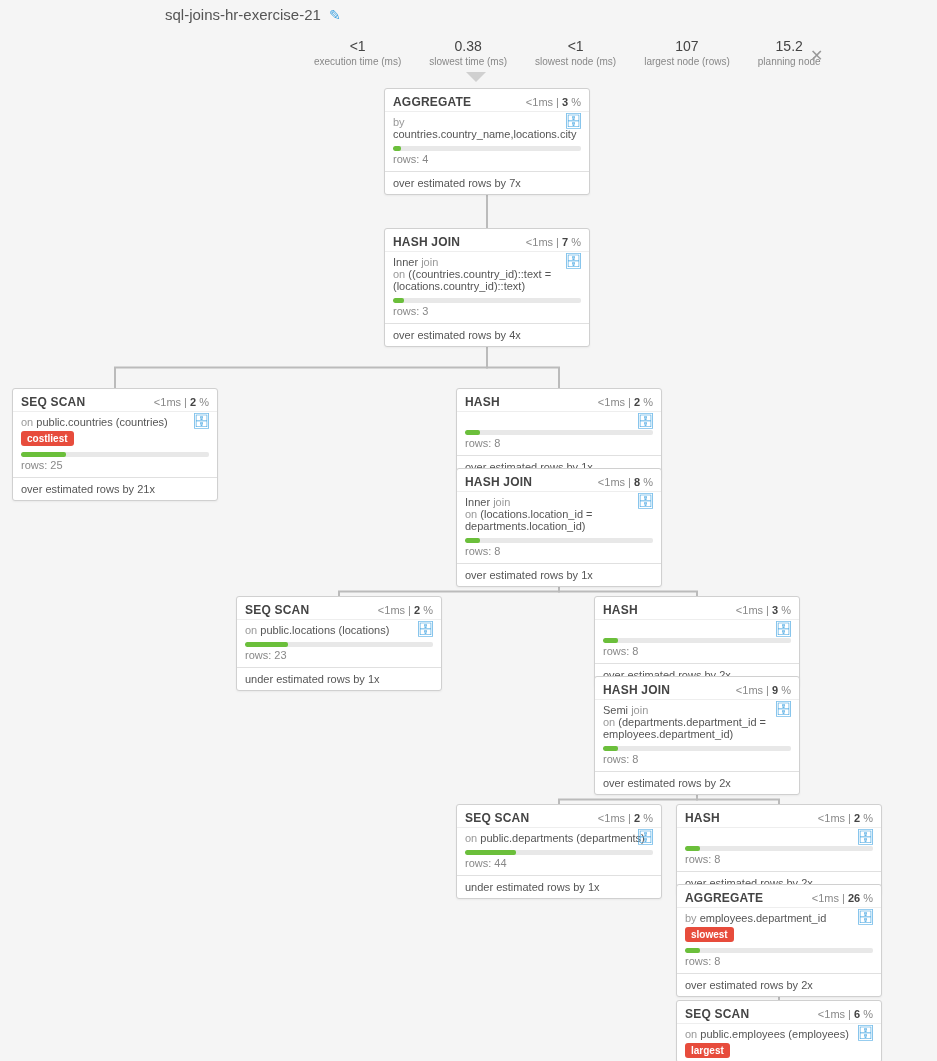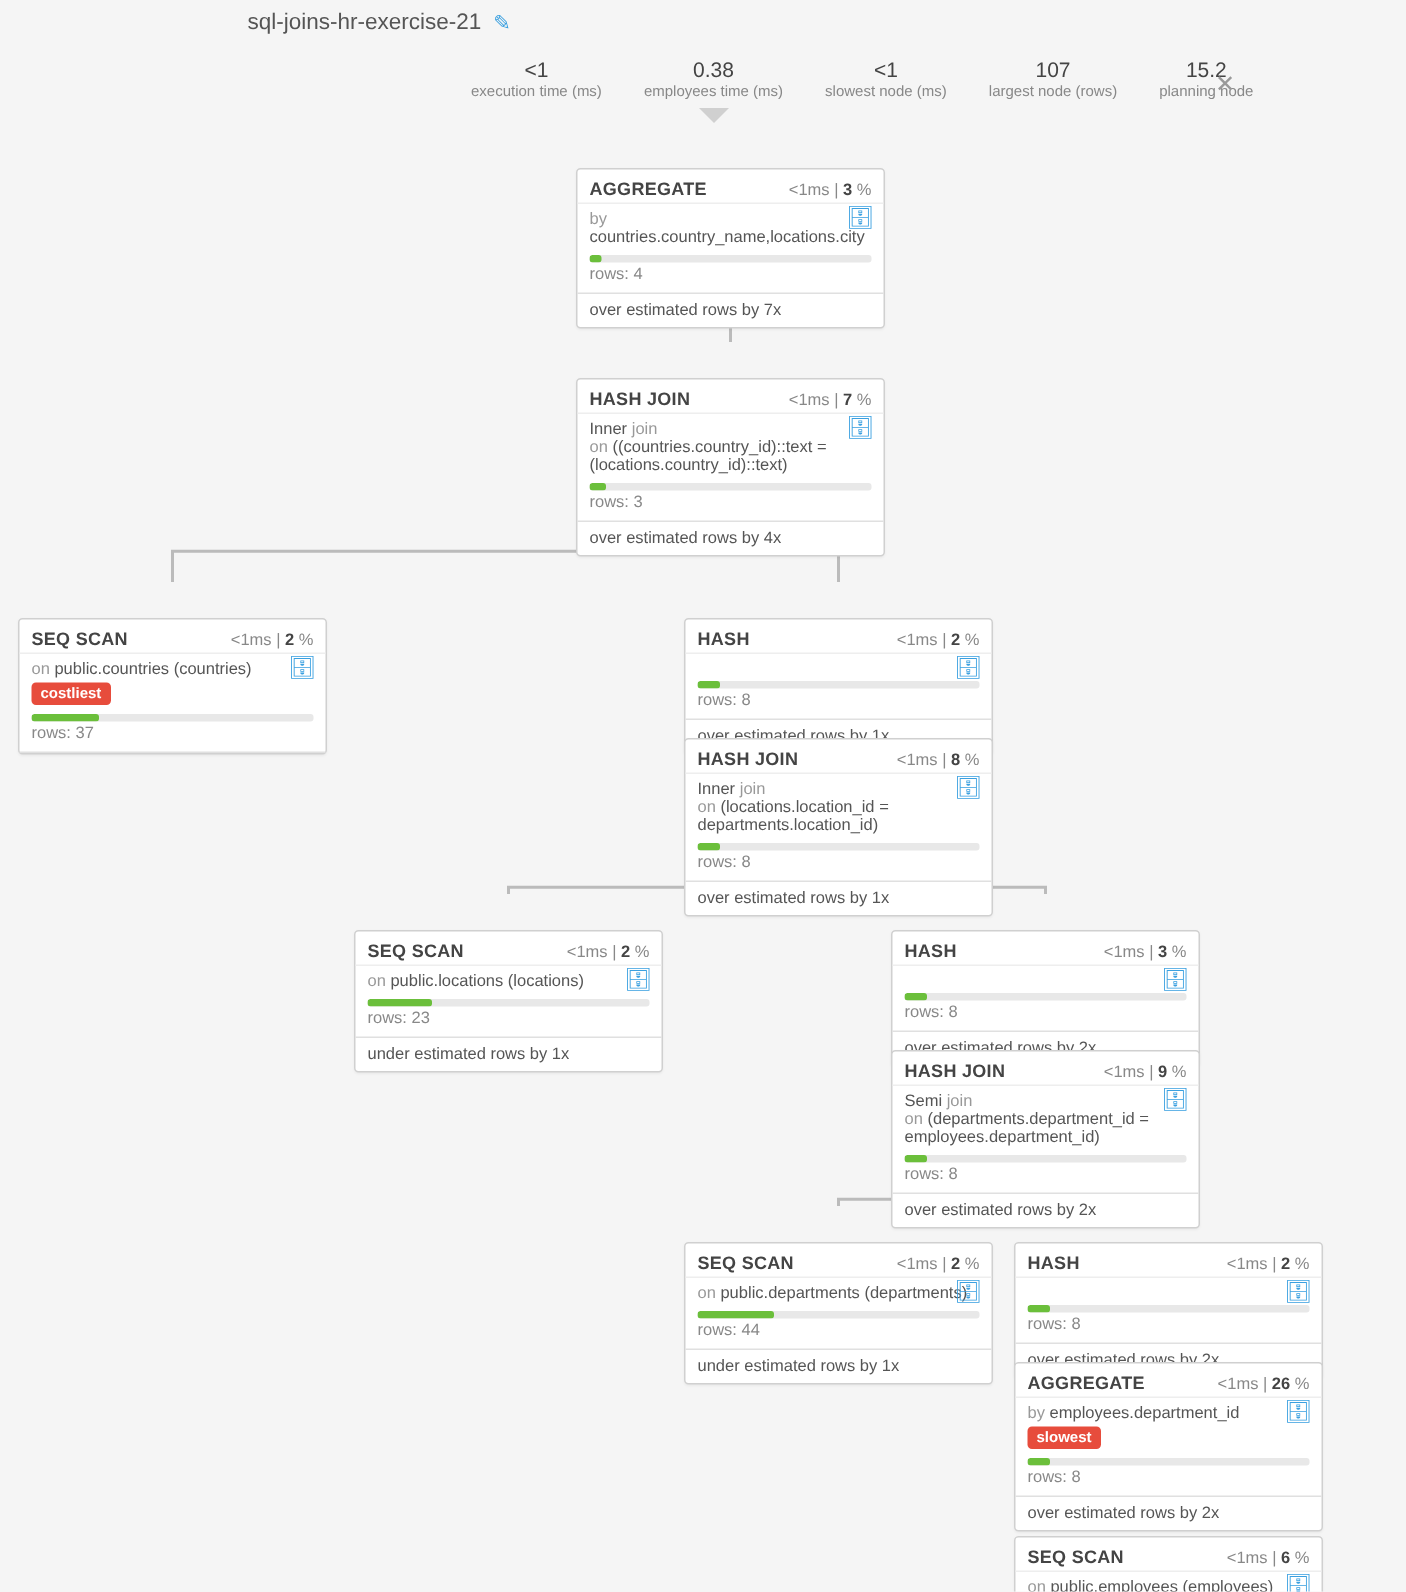--- a/index.html
+++ b/index.html
@@ -6,21 +6,21 @@
 body { font-family: -apple-system, BlinkMacSystemFont, "Segoe UI", Helvetica, Arial, sans-serif; background: #f5f5f5; color: #333; font-size: 12px; overflow-x: auto; }
 .canvas { position: relative; width: 937px; height: 1061px; }
 .title-bar { position: absolute; left: 165px; top: 6px; font-size: 15px; color: #555; display: flex; align-items: center; gap: 8px; }
 .edit-icon { color: #3aa0e0; cursor: pointer; font-size: 14px; }
 .stats-row { position: absolute; left: 300px; top: 38px; display: flex; gap: 0; align-items: flex-start; }
 .stat { text-align: center; padding: 0 14px; }
 .stat .val { font-size: 14px; color: #444; }
 .stat .lbl { font-size: 10px; color: #888; margin-top: 2px; text-align: right; }
 .close-x { position: absolute; left: 810px; top: 46px; color: #999; font-size: 16px; cursor: pointer; }
 .pointer { position: absolute; left: 466px; top: 72px; width: 0; height: 0; border-left: 10px solid transparent; border-right: 10px solid transparent; border-top: 10px solid #d0d0d0; }
-.node { position: absolute; width: 206px; background: #fff; border: 1px solid #d0d0d0; border-radius: 3px; box-shadow: 0 1px 2px rgba(0,0,0,0.05); margin-top: 24px; }
+.node { position: absolute; width: 206px; background: #fff; border: 1px solid #d0d0d0; border-radius: 3px; box-shadow: 0 1px 2px rgba(0,0,0,0.05); }
 .node .hdr { display: flex; justify-content: space-between; align-items: baseline; padding: 6px 8px 2px; border-bottom: 1px solid #eee; }
 .node .hdr .name { font-weight: 700; font-size: 12px; color: #444; letter-spacing: .2px; }
 .node .hdr .meta { font-size: 11px; color: #888; }
 .node .hdr .meta b { color: #444; font-weight: 700; }
 .node .desc { padding: 4px 8px; font-size: 11px; color: #555; position: relative; min-height: 16px; }
 .node .desc .dim { color: #999; }
 .node .db-icon { position: absolute; right: 6px; top: 0; color: #3aa0e0; font-size: 15px; }
 .node .bar-wrap { padding: 2px 8px 0; }
 .node .bar-bg { height: 5px; background: #e8e8e8; border-radius: 2px; overflow: hidden; }
 .node .bar-fg { height: 100%; border-radius: 2px; }
@@ -43,21 +43,21 @@
     <span>sql-joins-hr-exercise-21</span>
     <span class="edit-icon">✎</span>
   </div>
   <div class="stats-row" id="stats">
       <div class="stat">
         <div class="val">&lt;1</div>
         <div class="lbl">execution time (ms)</div>
       </div>
       <div class="stat">
         <div class="val">0.38</div>
-        <div class="lbl">employees time (ms)</div>
+        <div class="lbl">slowest time (ms)</div>
       </div>
       <div class="stat">
         <div class="val">&lt;1</div>
         <div class="lbl">slowest node (ms)</div>
       </div>
       <div class="stat">
         <div class="val">107</div>
         <div class="lbl">largest node (rows)</div>
       </div>
       <div class="stat">
@@ -114,22 +114,23 @@
       <div class="hdr">
         <span class="name">SEQ SCAN</span>
         <span class="meta">&lt;1ms | <b>2</b> %</span>
       </div>
       <div class="desc"><span class="dim">on </span>public.countries (countries)<br><span class="tag costliest">costliest</span><span class="db-icon">🗄</span></div>
       <div class="bar-wrap">
         <div class="bar-bg">
           <div class="bar-fg" style="width:24%;background:#6bbf3b"></div>
         </div>
       </div>
-      <div class="rows">rows: 37</div>
-      <div class="sep"></div>
+      <div class="rows">rows: 25</div>
+      <div class="sep"></div>
+      <div class="foot"><b class="ov">over</b> estimated rows by <b class="fac">21</b>x</div>
     </div>
     <div class="node" style="left: 456px; top: 388px;">
       <div class="hdr">
         <span class="name">HASH</span>
         <span class="meta">&lt;1ms | <b>2</b> %</span>
       </div>
       <div class="desc">
         <span class="db-icon">🗄</span>
       </div>
       <div class="bar-wrap">

